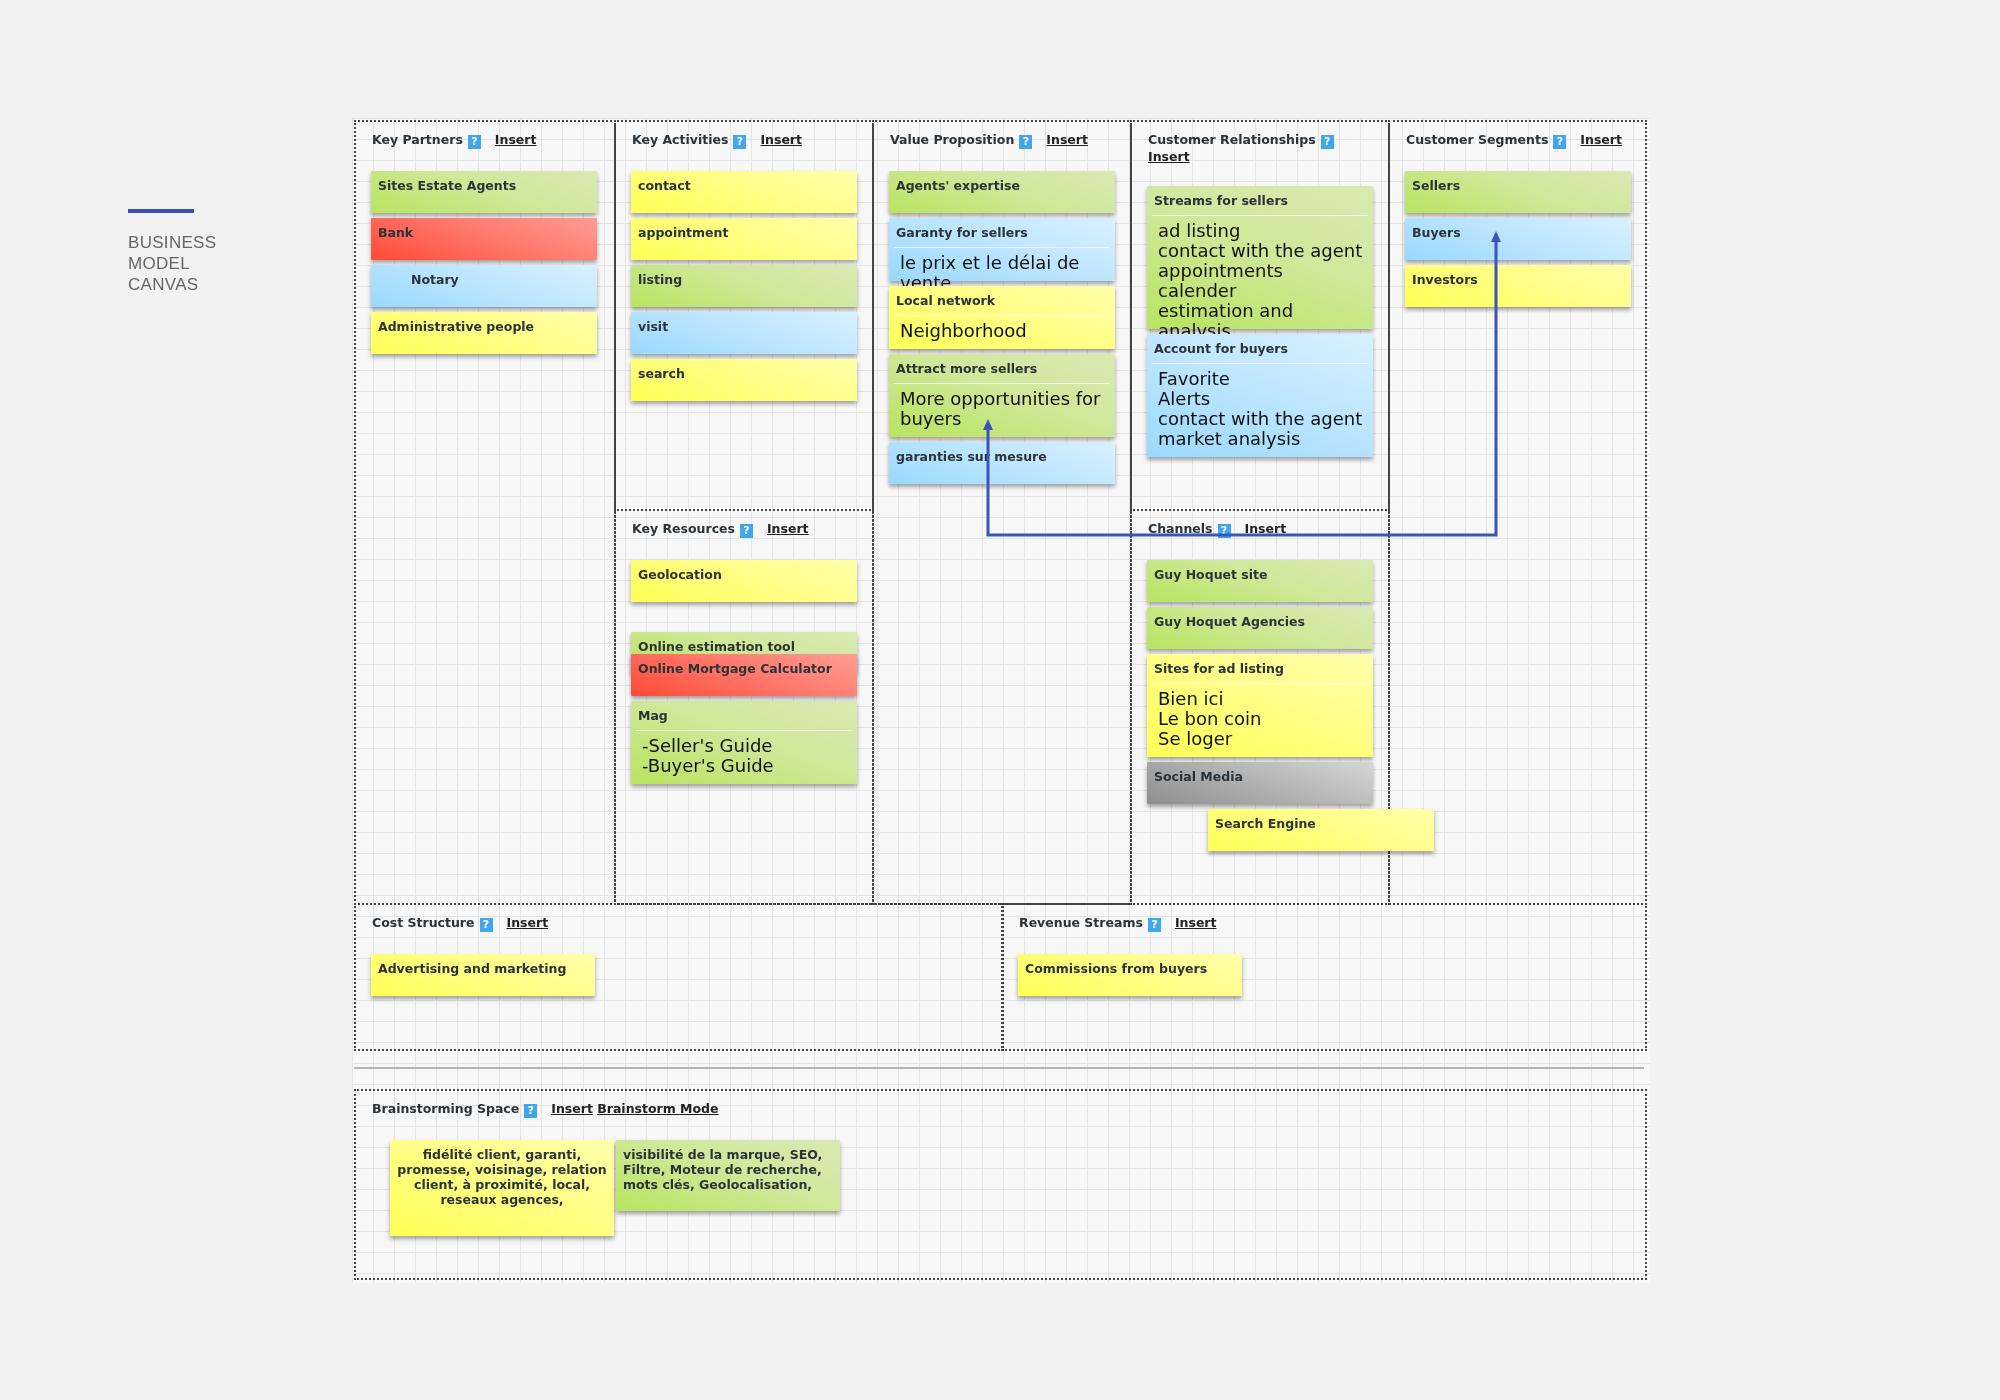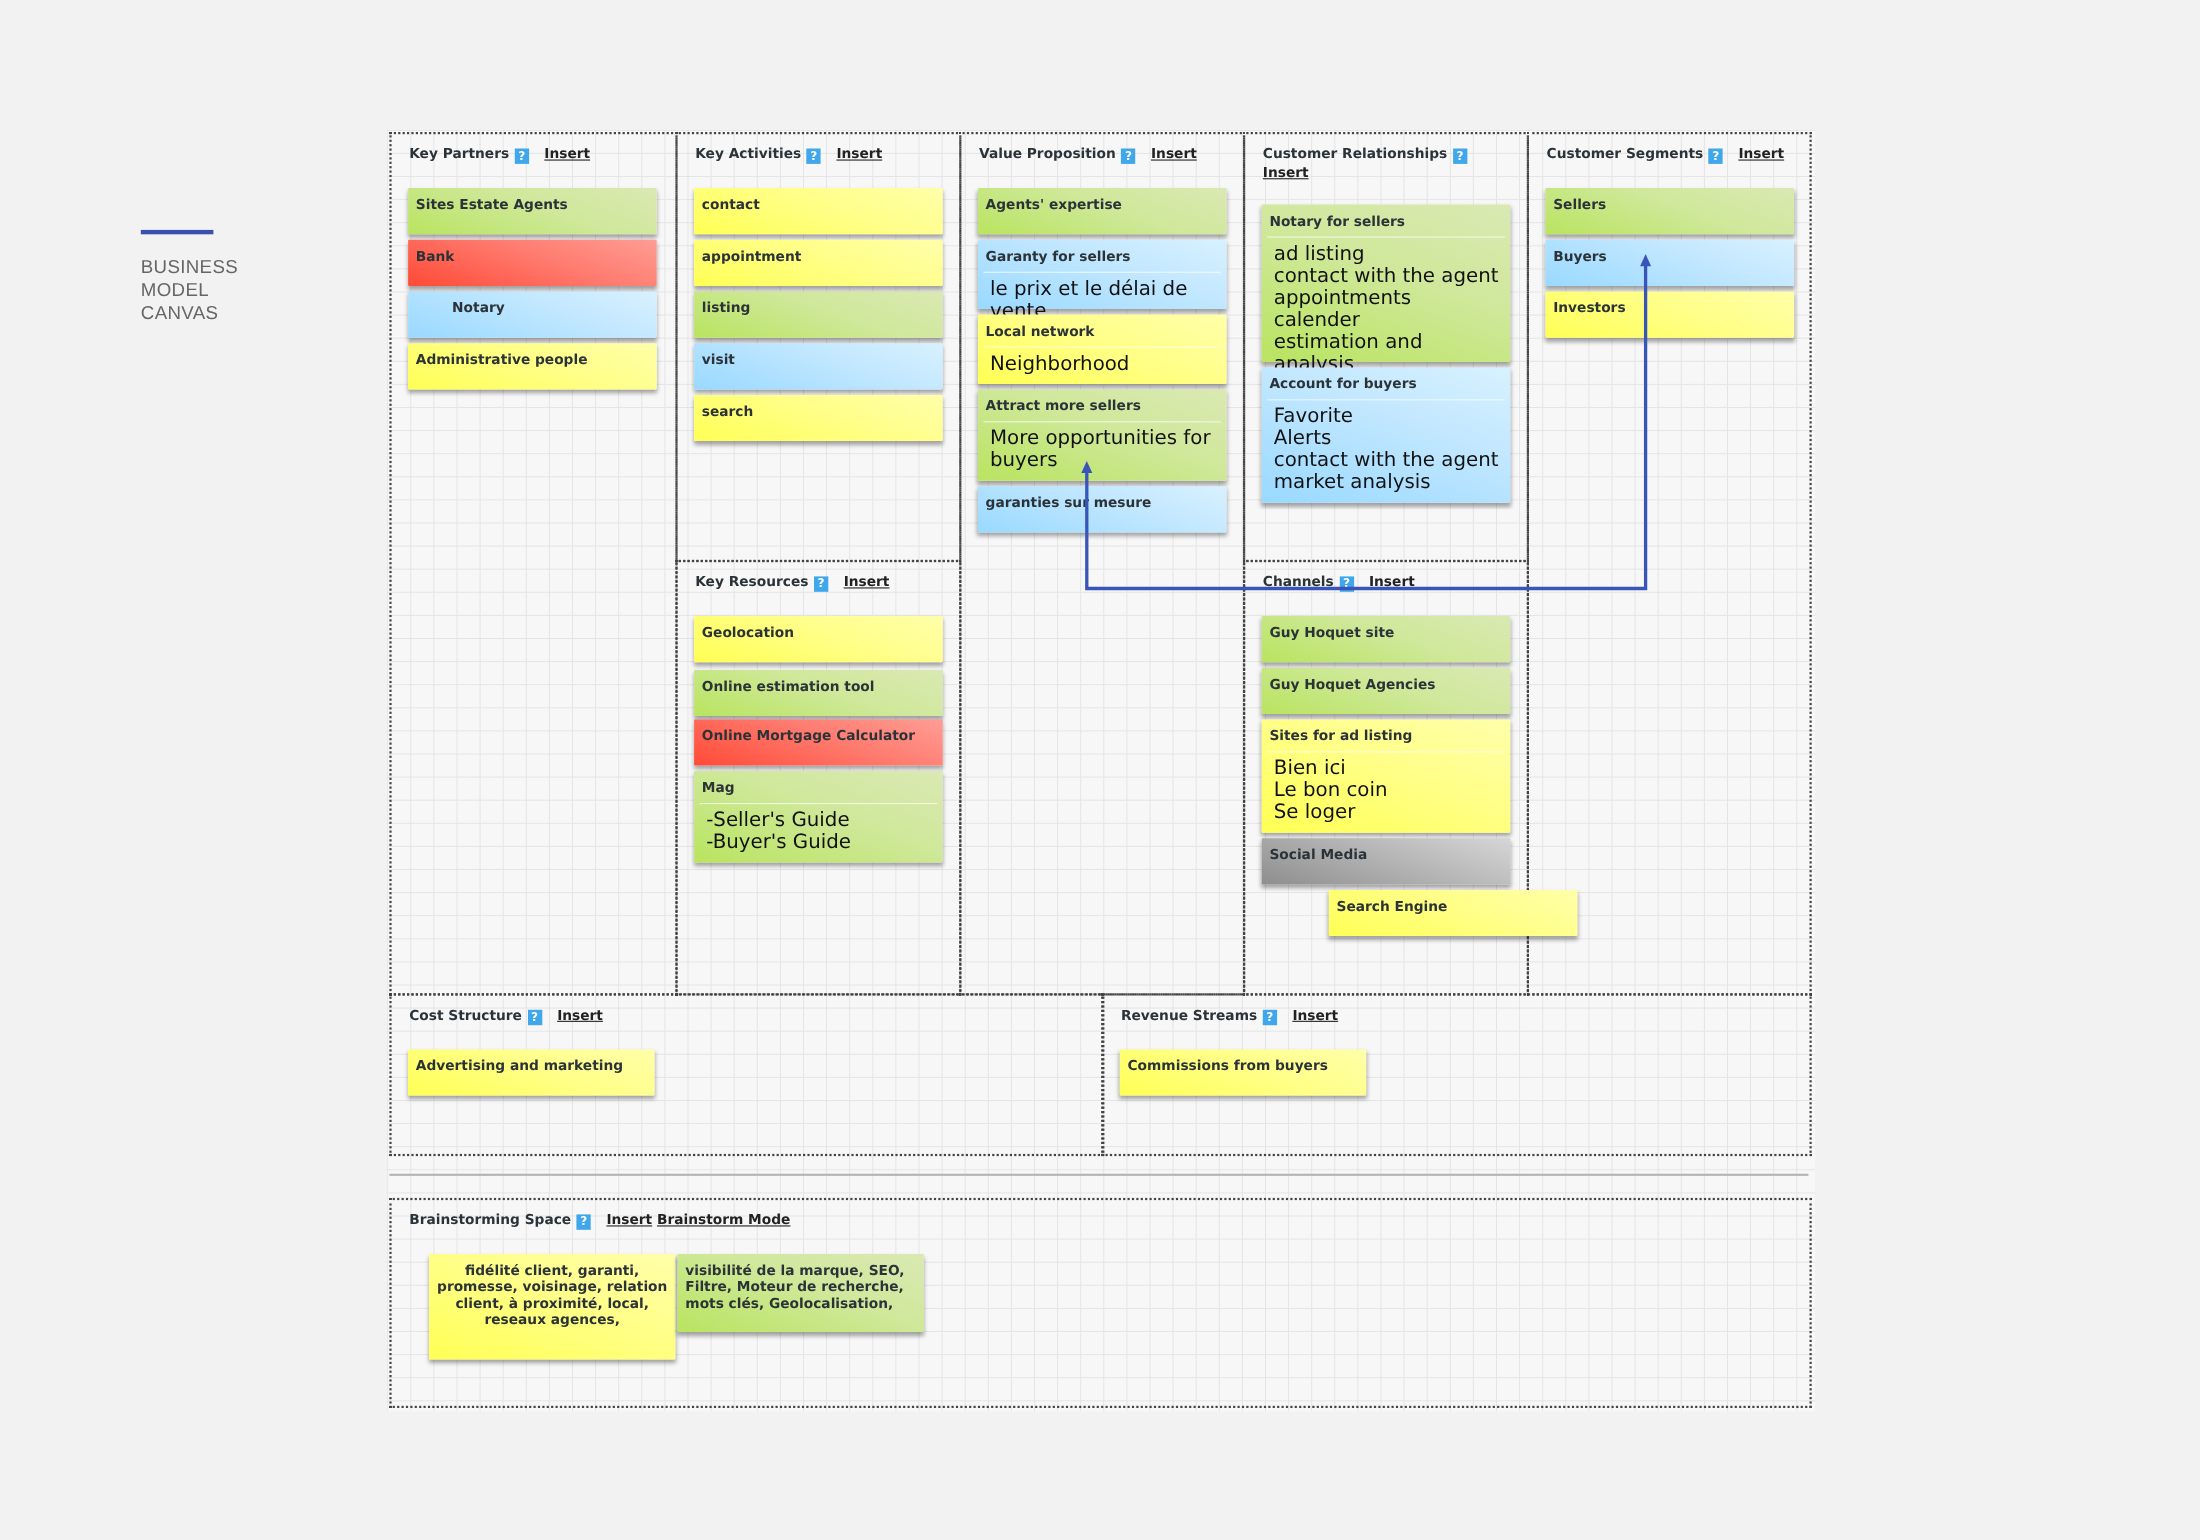--- a/index.html
+++ b/index.html
@@ -166,21 +166,21 @@
 <div class="card blue" style="left:631px;top:312px;height:42px;">
     <span class="title">visit</span>
   </div>
 <div class="card yellow" style="left:631px;top:359px;height:42px;">
     <span class="title">search</span>
   </div>
 
 <div class="card yellow" style="left:631px;top:560px;height:42px;">
     <span class="title">Geolocation</span>
   </div>
-<div class="card green" style="left:631px;top:609px;height:42px;">
+<div class="card green" style="left:631px;top:632px;height:42px;">
     <span class="title">Online estimation tool</span>
   </div>
 <div class="card red" style="left:631px;top:654px;height:42px;">
     <span class="title">Online Mortgage Calculator</span>
   </div>
 <div class="card green" style="left:631px;top:701px;height:83px;">
     <span class="title">Mag</span>
     <div class="sep"></div>
     <span class="body">-Seller's Guide
 -Buyer's Guide</span>
@@ -203,21 +203,21 @@
     <span class="title">Attract more sellers</span>
     <div class="sep"></div>
     <span class="body">More opportunities for
 buyers</span>
   </div>
 <div class="card blue" style="left:889px;top:442px;height:42px;">
     <span class="title">garanties sur mesure</span>
   </div>
 
 <div class="card green" style="left:1147px;top:186px;height:143px;">
-    <span class="title">Notary for sellers</span>
+    <span class="title">Streams for sellers</span>
     <div class="sep"></div>
     <span class="body">ad listing
 contact with the agent
 appointments
 calender
 estimation and analysis</span>
   </div>
 <div class="card blue" style="left:1147px;top:334px;height:123px;">
     <span class="title">Account for buyers</span>
     <div class="sep"></div>

